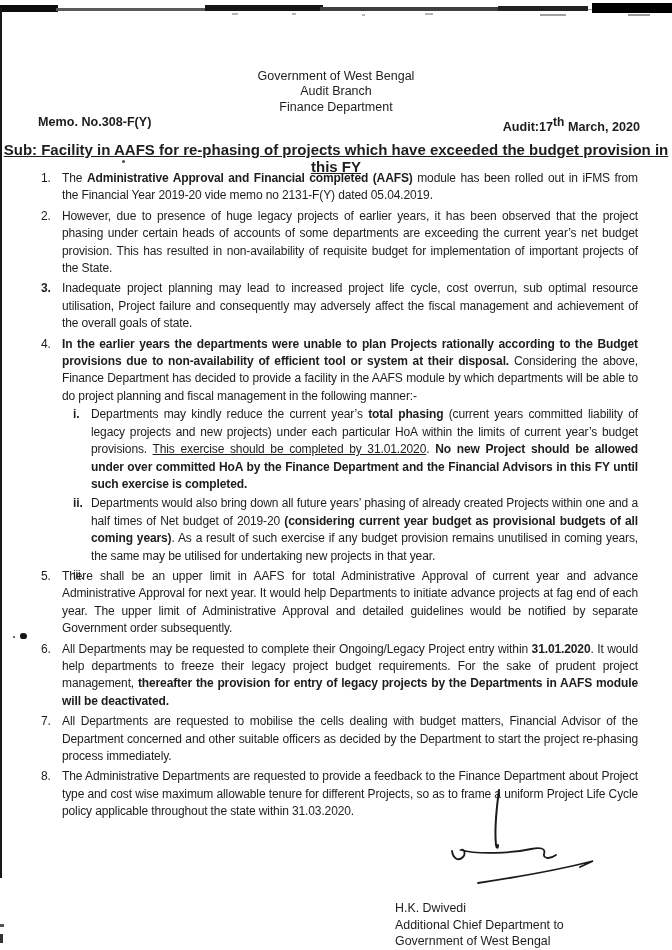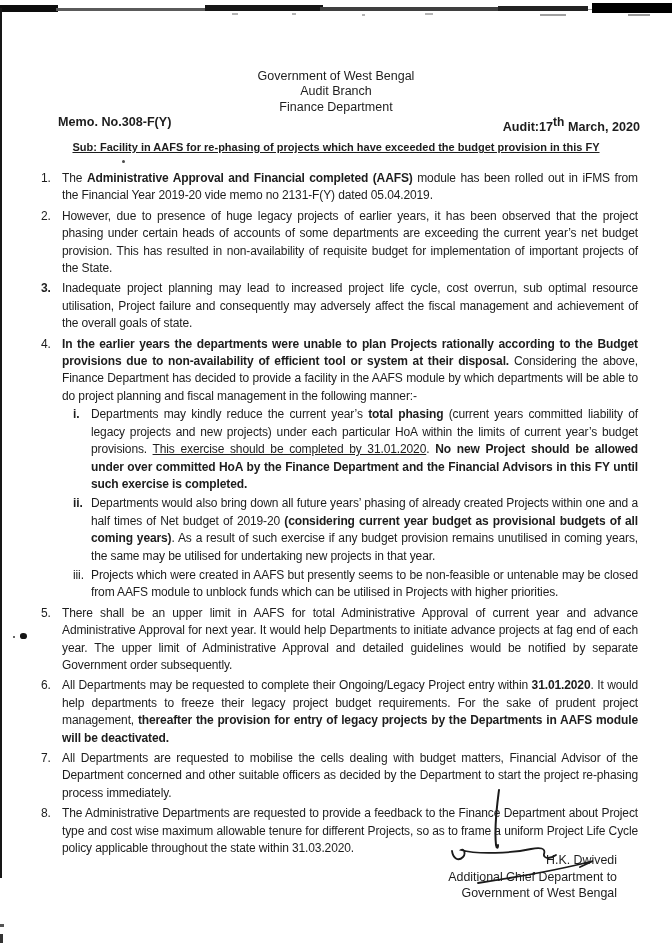--- a/index.html
+++ b/index.html
@@ -27,37 +27,37 @@
   .scan-left{left:0;top:8px;width:2px;height:870px;background:#171717;}
   .scan-left-b1{left:0;top:924px;width:4px;height:3px;background:#555;}
   .scan-left-b2{left:0;top:934px;width:3px;height:9px;background:#333;}
   .margin-dot{left:20px;top:633px;width:7px;height:6px;background:#151515;border-radius:45% 55% 50% 50%;}
   .margin-dot-speck{left:13px;top:636px;width:2px;height:2px;background:#666;}
   .subject-speck{left:122px;top:160px;width:3px;height:3px;background:#4a4a4a;border-radius:50%;}
   
   .header{position:absolute;left:0;top:69px;width:672px;text-align:center;
     font-size:12.5px;line-height:15.3px;}
   .memoline{position:absolute;left:38px;right:32px;top:115px;display:flex;
-    justify-content:space-between;font-weight:bold;font-size:12.6px;margin-left:20px;}
+    justify-content:space-between;font-weight:bold;font-size:12.6px;}
   .sup{vertical-align:super;font-size:12px;}
   .subject{position:absolute;left:0;top:141px;width:672px;text-align:center;
-    font-weight:bold;font-size:11px;}
+    font-weight:bold;font-size:15px;}
   .subject span{text-decoration:underline;}
   
   .list{position:absolute;left:38px;top:170px;width:600px;
     font-size:12px;letter-spacing:-0.12px;line-height:17.4px;text-align:justify;}
   .item{position:relative;padding-left:24px;margin-bottom:3px;}
   .item > .num{position:absolute;left:3px;top:0;}
   .sublist{margin-top:1px;}
   .subitem{position:relative;padding-left:29px;margin-bottom:2px;}
   .subitem > .num{position:absolute;left:11px;top:0;}
   .b{font-weight:bold;}
   .u{text-decoration:underline;margin-top:39px;}
   
-  .sig-block{position:absolute;left:395px;top:852px;width:222px;text-align:right;
+  .sig-block{position:absolute;left:395px;top:900px;width:222px;text-align:left;
     font-size:12.4px;line-height:16.6px;}
   .sig-svg{position:absolute;left:430px;top:778px;pointer-events:none;}
 </style>
 </head>
 <body>
 
 <div class="page">
 
   <div class="artifact scan-top-base"></div>
   <div class="artifact scan-top-1"></div>
@@ -118,21 +118,20 @@
         <div class="subitem">
           <span class="num b">i.</span>
           <span><span>Departments may kindly reduce the current year’s </span><span class="b">total phasing</span><span> (current years committed liability of legacy projects and new projects) under each particular HoA within the limits of current year’s budget provisions. </span><span class="u">This exercise should be completed by 31.01.2020</span><span>. </span><span class="b">No new Project should be allowed under over committed HoA by the Finance Department and the Financial Advisors in this FY until such exercise is completed.</span></span>
         </div>
         <div class="subitem">
           <span class="num b">ii.</span>
           <span><span>Departments would also bring down all future years’ phasing of already created Projects within one and a half times of Net budget of 2019-20 </span><span class="b">(considering current year budget as provisional budgets of all coming years)</span><span>. As a result of such exercise if any budget provision remains unutilised in coming years, the same may be utilised for undertaking new projects in that year.</span></span>
         </div>
         <div class="subitem">
           <span class="num">iii.</span>
-          <span><span>Projects which were created in AAFS but presently seems to be non-feasible or untenable may be closed from AAFS module to unblock funds which can be utilised in Projects with higher priorities.</span></span>
         </div>
       </div>
     </div>
 
     <div class="item">
       <span class="num">5.</span>
       <span><span>There shall be an upper limit in AAFS for total Administrative Approval of current year and advance Administrative Approval for next year. It would help Departments to initiate advance projects at fag end of each year. The upper limit of Administrative Approval and detailed guidelines would be notified by separate Government order subsequently.</span></span>
     </div>
 
     <div class="item">

